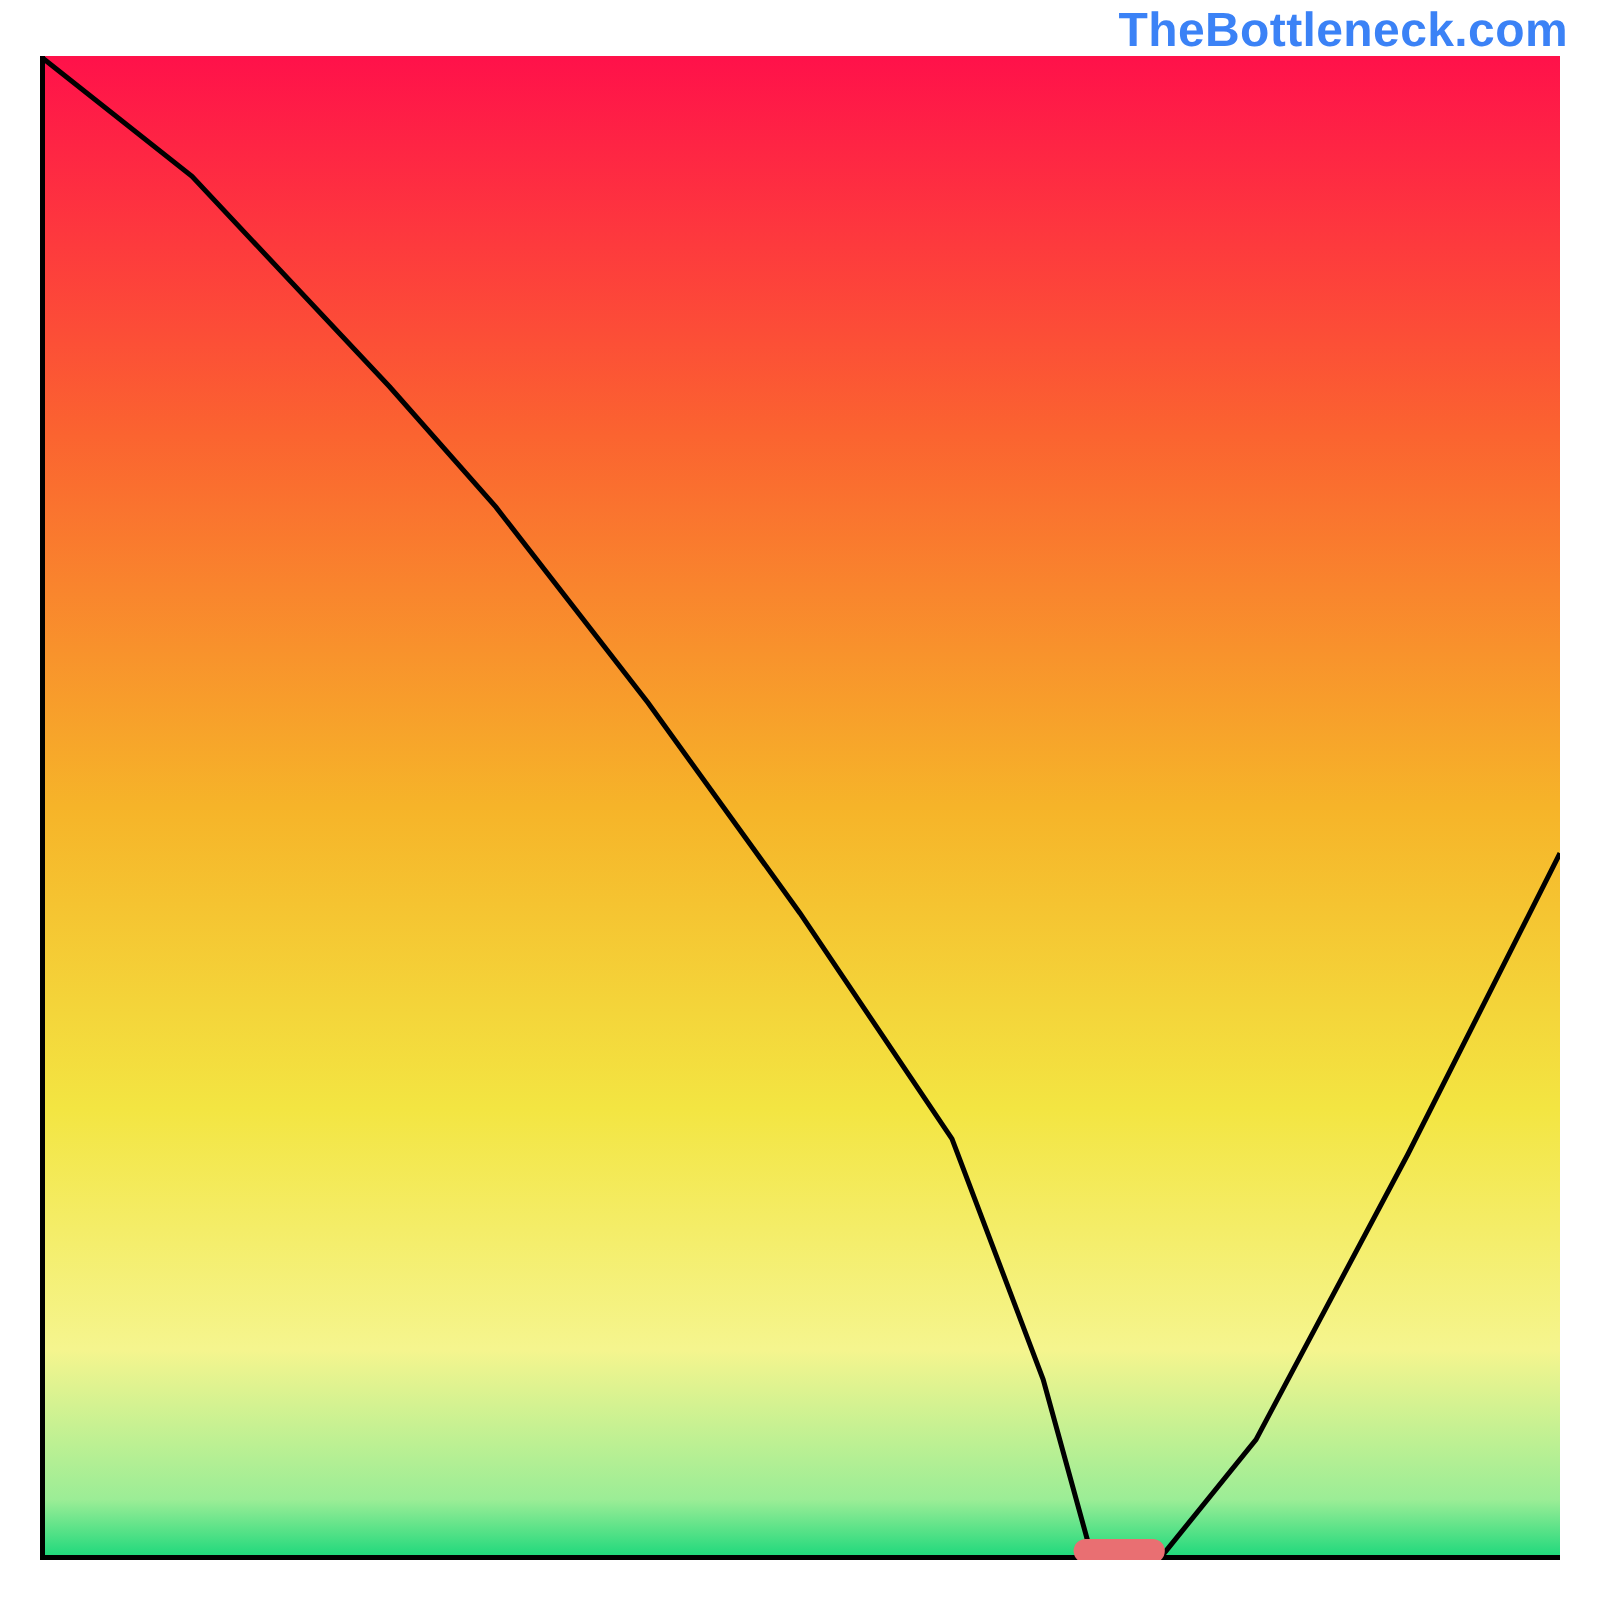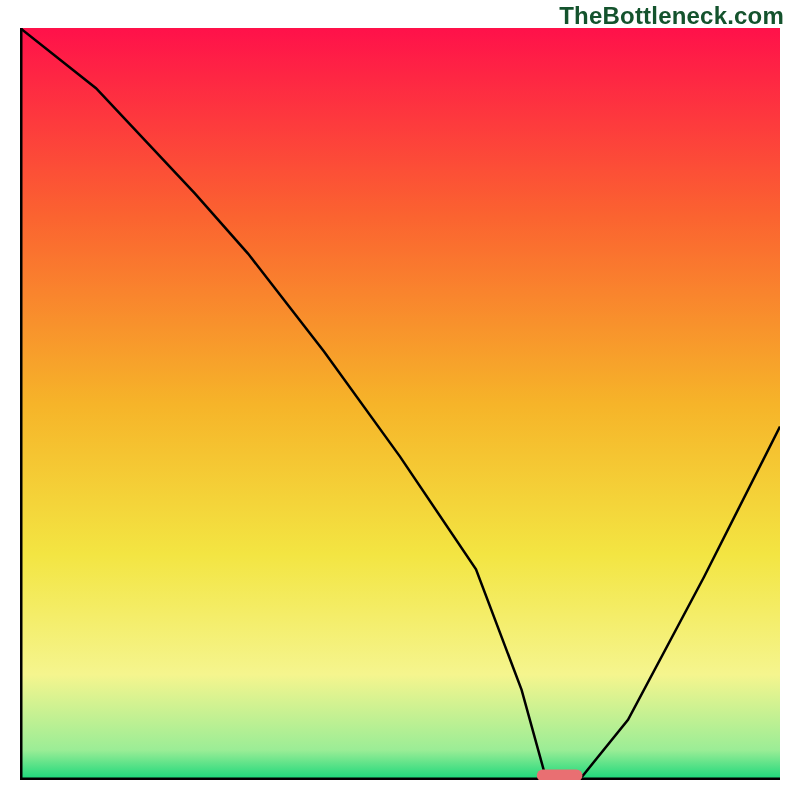--- a/index.html
+++ b/index.html
@@ -15,21 +15,21 @@
     width: 800px;
     height: 800px;
   }
   .watermark {
     position: absolute;
     top: 2px;
     right: 16px;
     font-family: Arial, Helvetica, sans-serif;
     font-size: 24px;
     font-weight: bold;
-    color: #14532d;
+    color: #3b82f6;
     letter-spacing: 0.2px;
   }
   .plot {
     position: absolute;
     left: 20px;
     top: 28px;
     width: 760px;
     height: 752px;
   }
   svg { display: block; }

